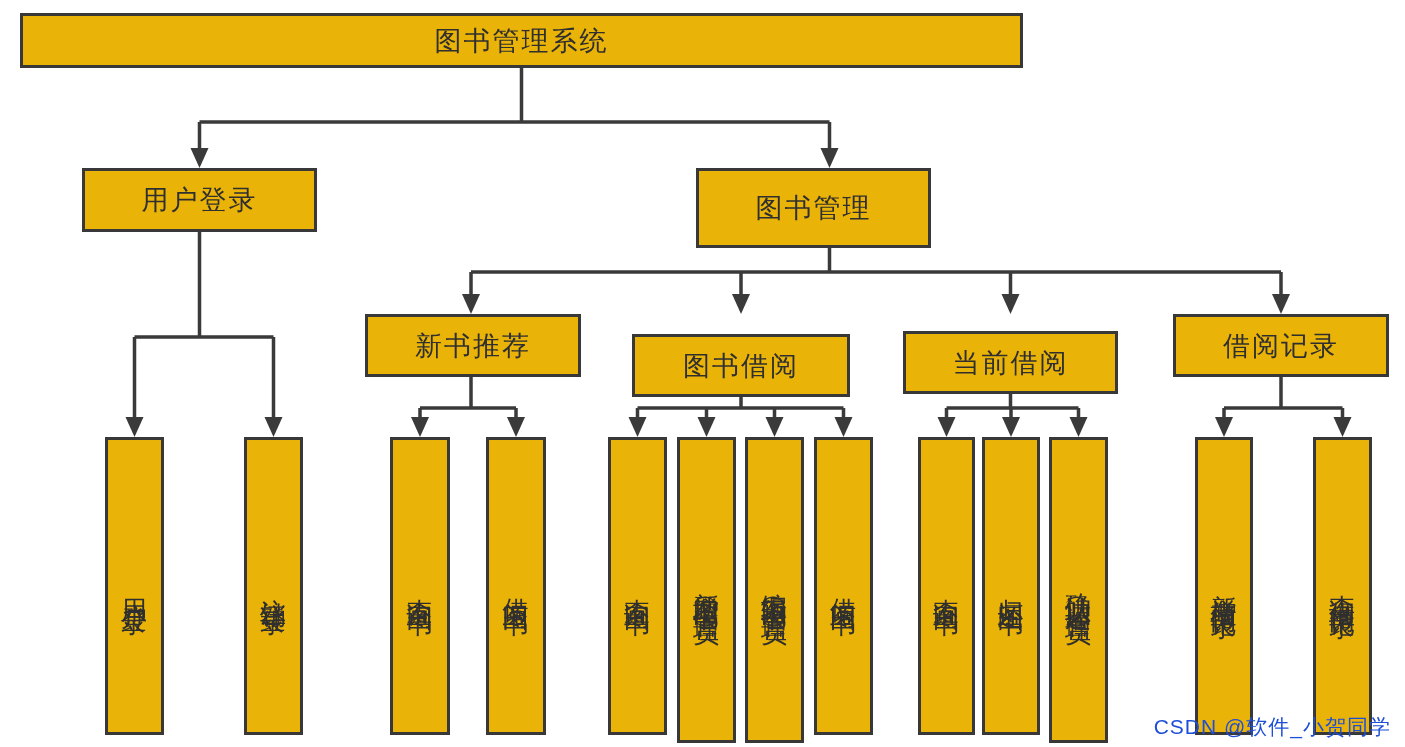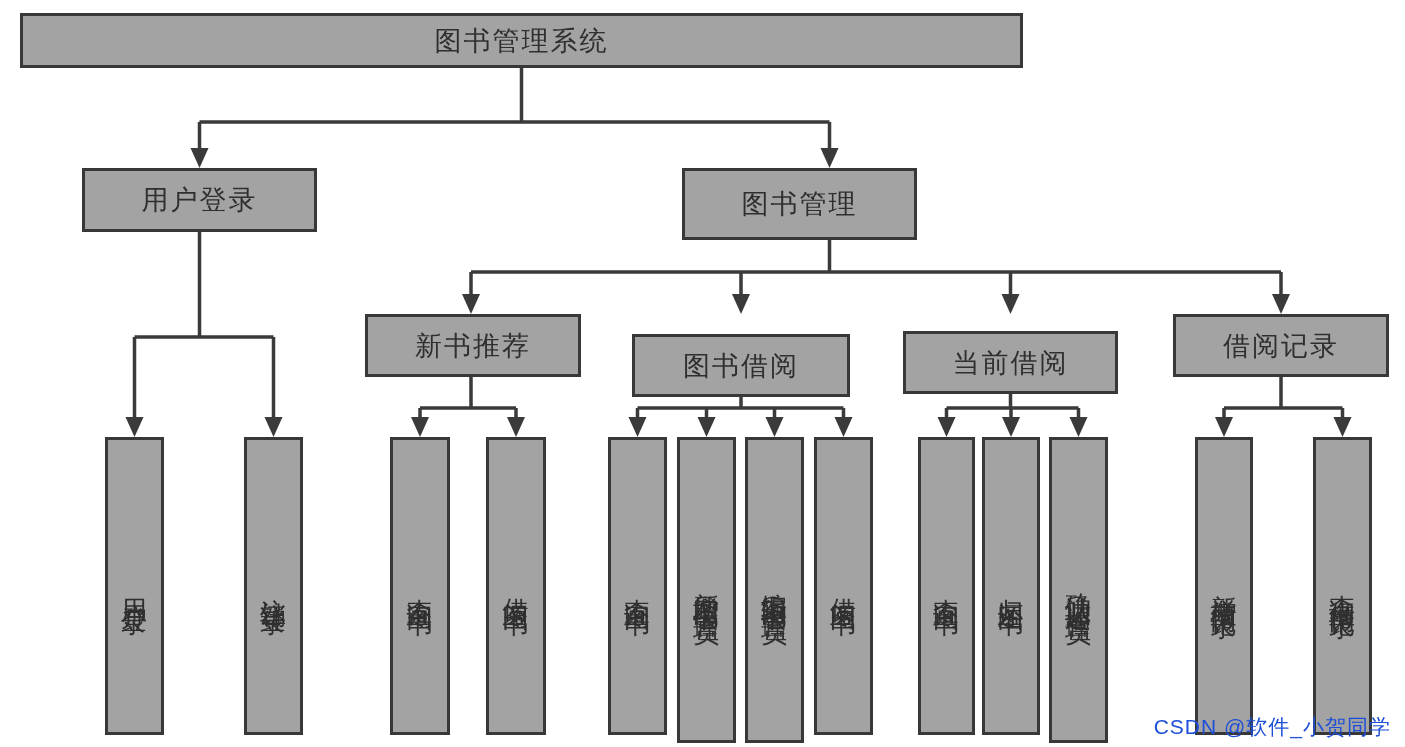--- a/index.html
+++ b/index.html
@@ -4,21 +4,21 @@
 <style>
   html,body{margin:0;padding:0;background:#ffffff;}
   .canvas{
     position:relative;width:1405px;height:747px;background:#ffffff;
     font-family:"Liberation Sans","DejaVu Sans",sans-serif;overflow:hidden;
   }
   .wires{position:absolute;left:0;top:0;width:1405px;height:747px;}
   .wires path{stroke:#3a3a3a;stroke-width:3.5;fill:none;}
   .wires polygon{fill:#3a3a3a;stroke:none;}
   .node{
-    position:absolute;background:#a3a3a3;border:3px solid #383838;box-sizing:border-box;
+    position:absolute;background:#eab308;border:3px solid #383838;box-sizing:border-box;
     display:flex;align-items:center;justify-content:center;color:#2f2f2f;
   }
   .hnode span{font-size:27px;letter-spacing:2px;white-space:nowrap;}
   .leaf span{
     writing-mode:vertical-rl;text-orientation:mixed;
     font-size:26px;letter-spacing:4px;line-height:1;white-space:nowrap;
   }
   .watermark{
     position:absolute;right:14px;bottom:6px;
     color:#1d4ed8;font-size:21px;letter-spacing:1px;white-space:nowrap;text-align:right;
@@ -65,21 +65,21 @@
     <polygon points="1333.5,417 1351.5,417 1342.5,437"></polygon>
   </svg>
 
   <div class="node hnode" style="left:20px;top:13px;width:1003px;height:55px;">
     <span>图书管理系统</span>
   </div>
 
   <div class="node hnode" style="left:82px;top:168px;width:235px;height:64px;">
     <span>用户登录</span>
   </div>
-  <div class="node hnode" style="left:682px;top:168px;width:235px;height:72px;">
+  <div class="node hnode" style="left:696px;top:168px;width:235px;height:80px;">
     <span>图书管理</span>
   </div>
 
   <div class="node hnode" style="left:365px;top:314px;width:216px;height:63px;">
     <span>新书推荐</span>
   </div>
   <div class="node hnode" style="left:632px;top:314px;width:218px;height:63px;margin-top:20px;">
     <span>图书借阅</span>
   </div>
   <div class="node hnode" style="left:903px;top:314px;width:215px;height:63px;margin-top:17px;">

